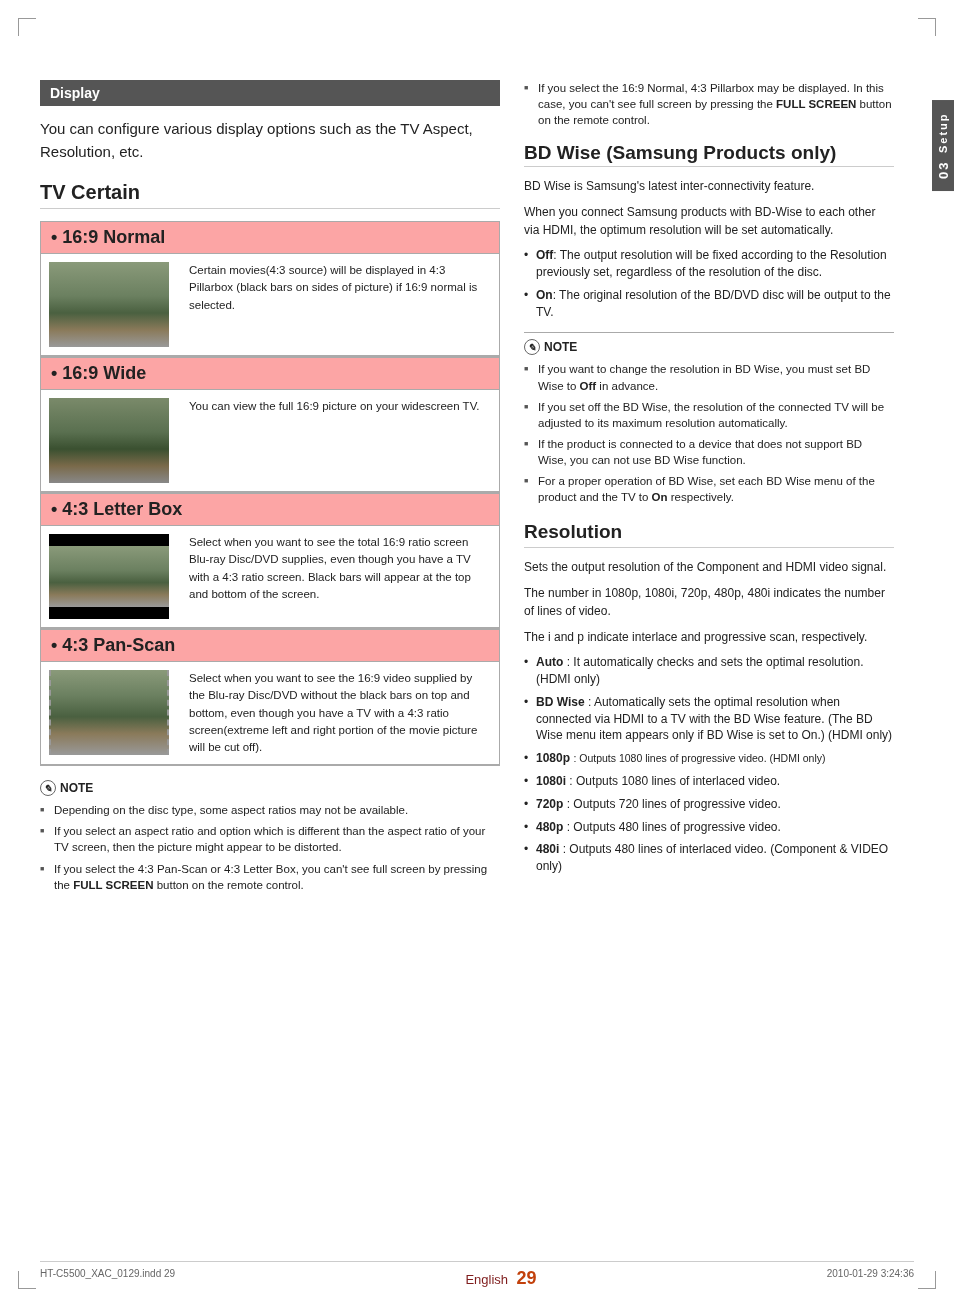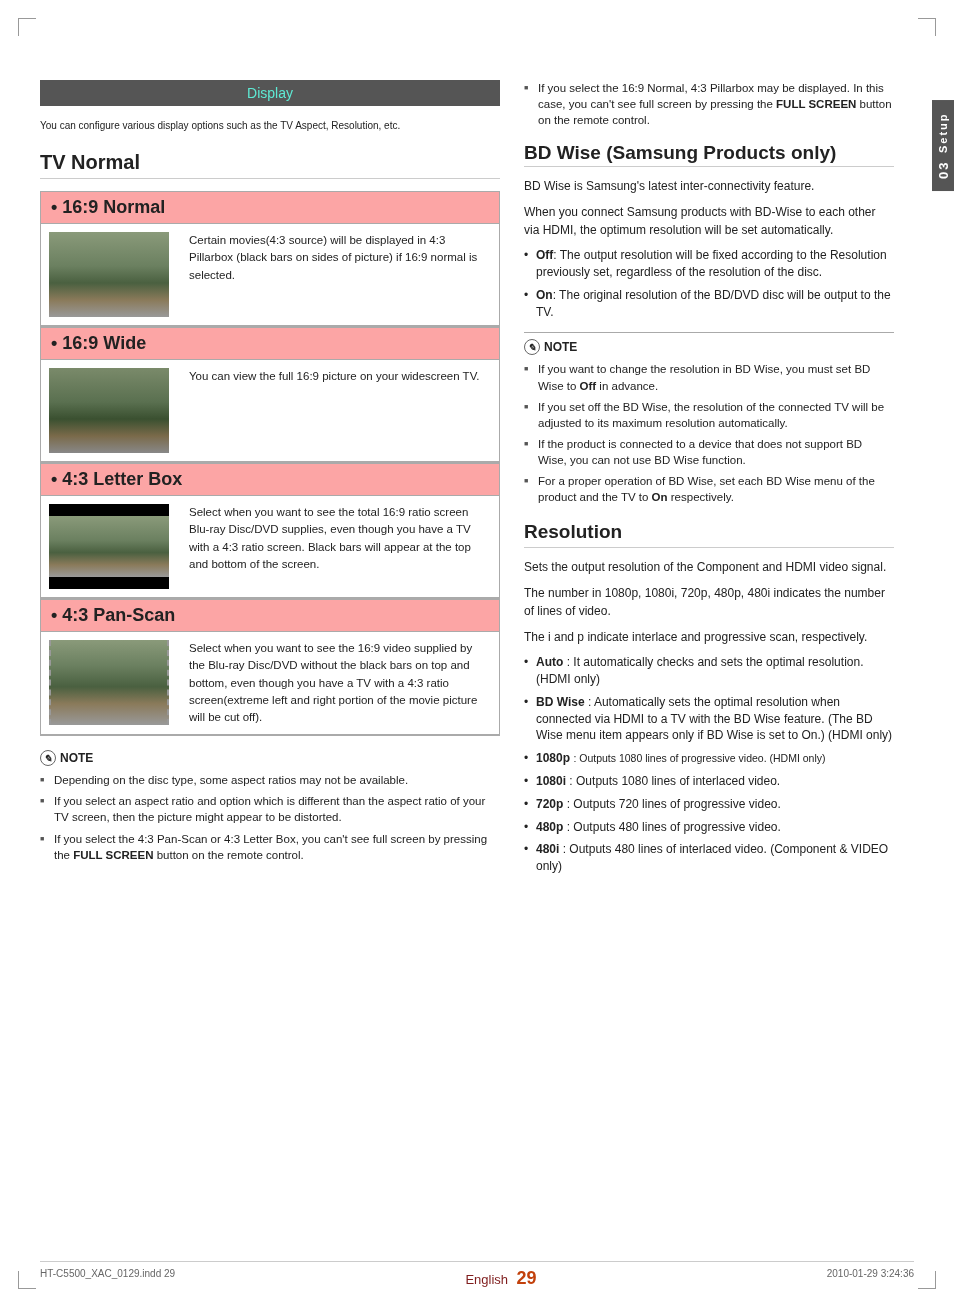--- a/index.html
+++ b/index.html
@@ -71,30 +71,30 @@
     }
 
     .right-col {
       flex: 1;
       padding-right: 30px;
     }
 
     
     .display-header {
       background: #555;
-      color: #5eead4;
-      text-align: center;
+      color: #ffffff;
+      text-align: left;
       padding: 5px 10px;
-      font-weight: normal;
+      font-weight: bold;
       font-size: 14px;
       margin-bottom: 12px;
     }
 
     .section-intro {
-      font-size: 10px;
+      font-size: 15px;
       margin-bottom: 18px;
       line-height: 1.5;
     }
 
     
     .tv-aspect-heading {
       font-size: 20px;
       font-weight: bold;
       margin-bottom: 12px;
       border-bottom: 1px solid #ccc;
@@ -307,21 +307,21 @@
   </div>
 
   <div class="main-layout">
 
     <div class="left-col">
 
       <div class="display-header">Display</div>
 
       <p class="section-intro">You can configure various display options such as the TV Aspect, Resolution, etc.</p>
 
-      <div class="tv-aspect-heading">TV Normal</div>
+      <div class="tv-aspect-heading">TV Certain</div>
 
 
       <div class="aspect-item">
         <div class="aspect-label">• 16:9 Normal</div>
         <div class="aspect-content">
           <div class="aspect-image img-normal"></div>
           <div class="aspect-desc">Certain movies(4:3 source) will be displayed in 4:3 Pillarbox (black bars on sides of picture) if 16:9 normal is selected.</div>
         </div>
       </div>
 

